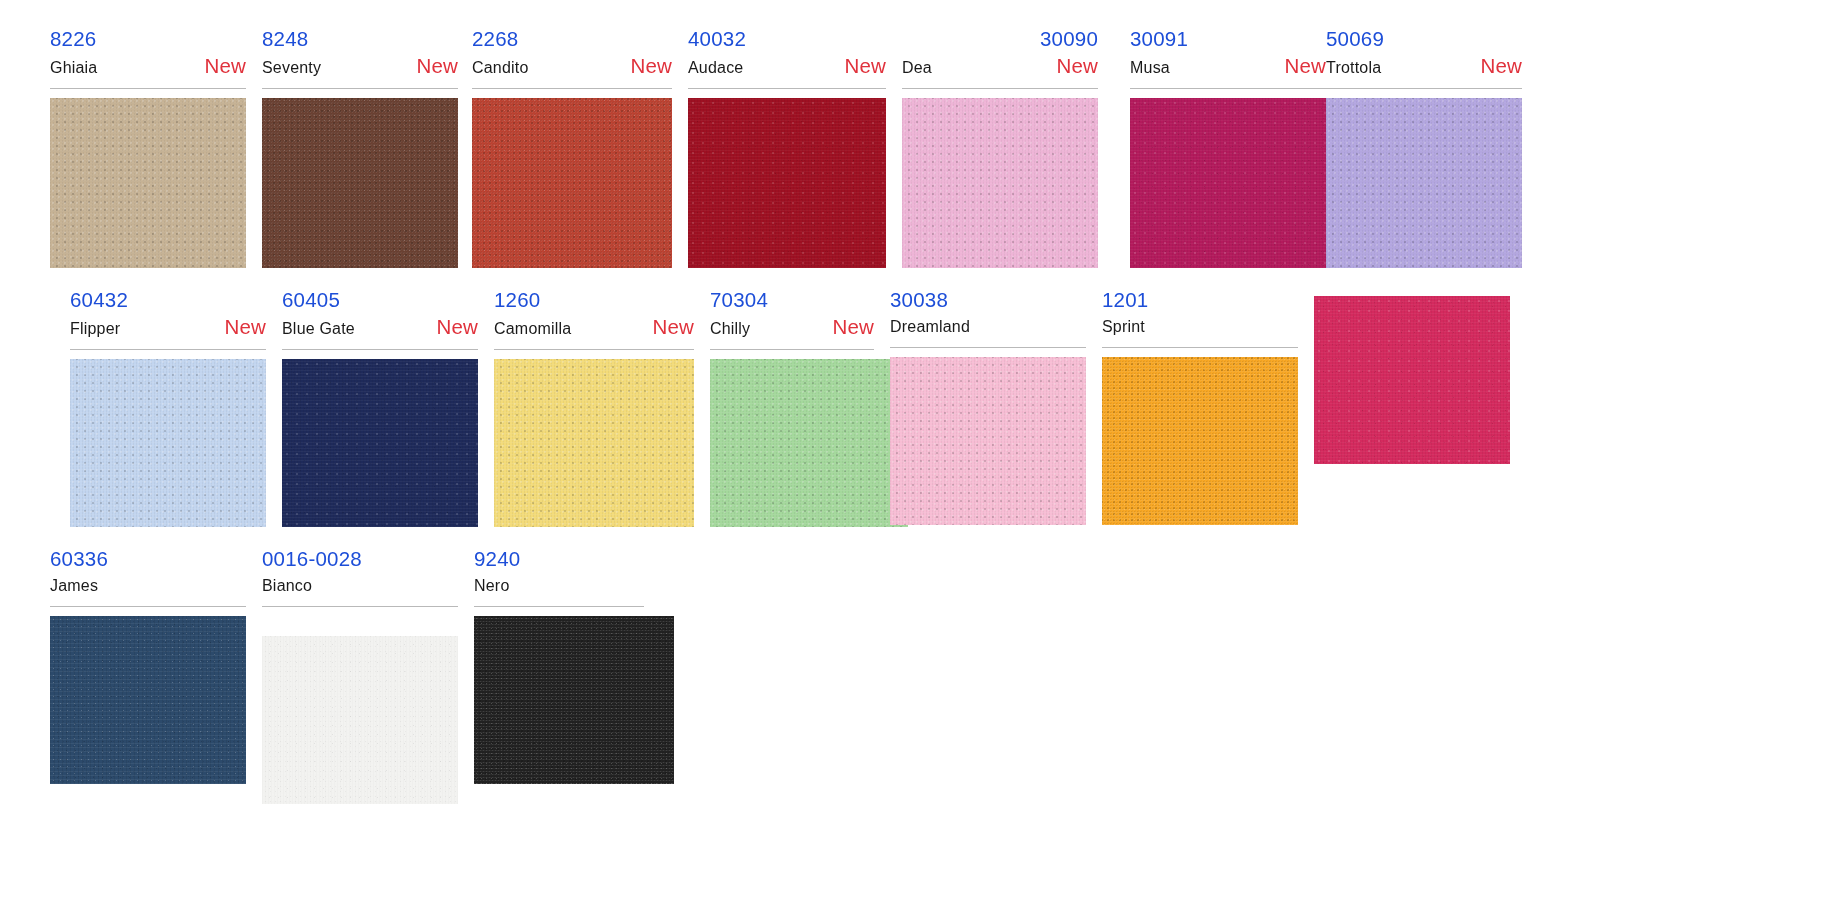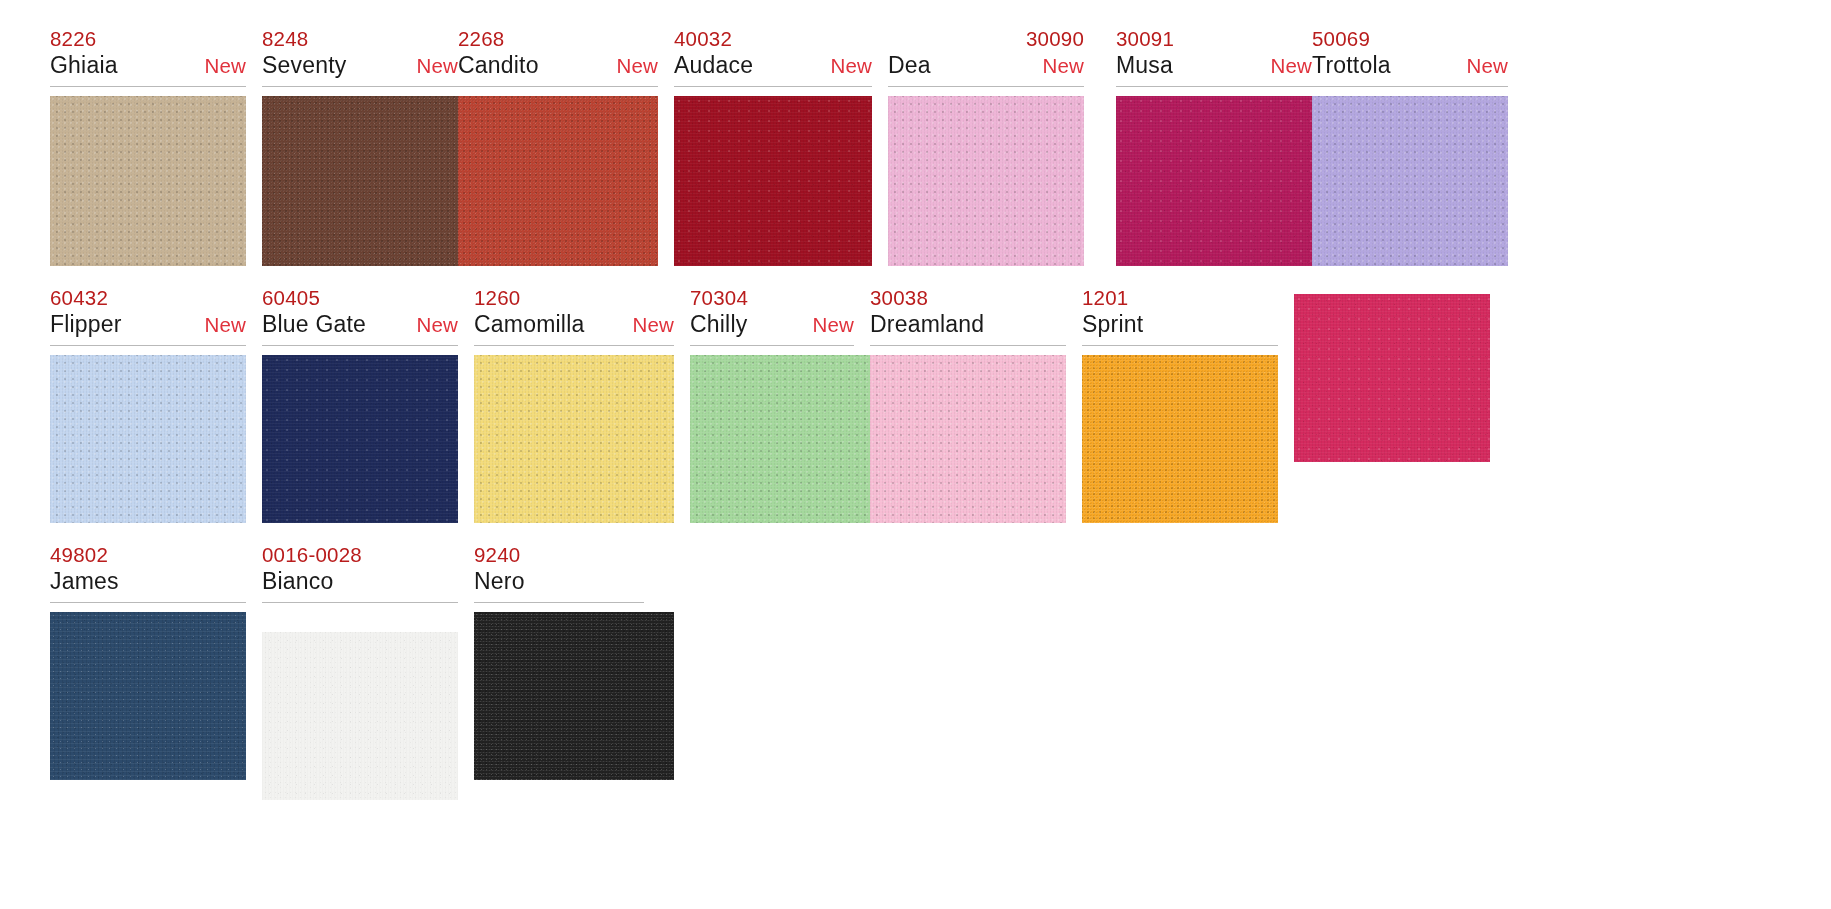--- a/index.html
+++ b/index.html
@@ -31,34 +31,34 @@
     flex: 0 0 auto;
   }
 
   .cell-label {
     padding: 0 0 0 0;
   }
 
   .label-code {
     font-size: 20.5px;
     line-height: 26px;
-    color: #b91c1c;
+    color: #1d4ed8;
     letter-spacing: 0.2px;
     white-space: nowrap;
   }
 
   .label-bottom-row {
     display: flex;
     align-items: baseline;
     justify-content: space-between;
     line-height: 27px;
   }
 
   .label-name {
-    font-size: 23px;
+    font-size: 16px;
     color: #1a1a1a;
     letter-spacing: 0.2px;
     white-space: nowrap;
   }
 
   .label-badge {
     font-size: 20.5px;
     color: #e0323c;
     letter-spacing: 0.2px;
     white-space: nowrap;
@@ -134,21 +134,21 @@
         <div class="cell-label">
           <div class="label-code">8248</div>
           <div class="label-bottom-row">
             <span class="label-name">Seventy</span>
             <span class="label-badge" style="color: rgb(224, 50, 60);">New</span>
           </div>
           <div class="label-rule" style="background: rgb(185, 185, 185);"></div>
         </div>
         <div class="swatch-chip tex-grain" title="8248 Seventy" style="width: 196px; height: 170px; background-color: rgb(107, 65, 50);"></div>
       </div>
-      <div class="swatch-cell" style="width: 200px; margin-left: 0;">
+      <div class="swatch-cell" style="width: 200px; margin-left: 14px;">
         <div class="cell-label">
           <div class="label-code">2268</div>
           <div class="label-bottom-row">
             <span class="label-name">Candito</span>
             <span class="label-badge" style="color: rgb(224, 50, 60);">New</span>
           </div>
           <div class="label-rule" style="background: rgb(185, 185, 185);"></div>
         </div>
         <div class="swatch-chip tex-grain" title="2268 Candito" style="width: 200px; height: 170px; background-color: rgb(188, 66, 49);"></div>
       </div>
@@ -188,97 +188,97 @@
       <div class="swatch-cell" style="width: 196px; margin-left: 0;">
         <div class="cell-label">
           <div class="label-code">50069</div>
           <div class="label-bottom-row">
             <span class="label-name">Trottola</span>
             <span class="label-badge" style="color: rgb(224, 50, 60);">New</span>
           </div>
           <div class="label-rule" style="background: rgb(185, 185, 185);"></div>
         </div>
         <div class="swatch-chip tex-coarse" title="50069 Trottola" style="width: 196px; height: 170px; background-color: rgb(179, 166, 224);"></div>
+      </div>
+    </div>
+    <div class="swatch-row" style="padding-left: 70px; margin-top: 19px;">
+      <div class="swatch-cell" style="width: 196px;">
+        <div class="cell-label">
+          <div class="label-code">60432</div>
+          <div class="label-bottom-row">
+            <span class="label-name">Flipper</span>
+            <span class="label-badge" style="color: rgb(224, 50, 60);">New</span>
+          </div>
+          <div class="label-rule" style="background: rgb(185, 185, 185);"></div>
+        </div>
+        <div class="swatch-chip tex-coarse" title="60432 Flipper" style="width: 196px; height: 168px; background-color: rgb(194, 213, 239);"></div>
+      </div>
+      <div class="swatch-cell" style="width: 196px; margin-left: 16px;">
+        <div class="cell-label">
+          <div class="label-code">60405</div>
+          <div class="label-bottom-row">
+            <span class="label-name">Blue Gate</span>
+            <span class="label-badge" style="color: rgb(224, 50, 60);">New</span>
+          </div>
+          <div class="label-rule" style="background: rgb(185, 185, 185);"></div>
+        </div>
+        <div class="swatch-chip tex-fine" title="60405 Blue Gate" style="width: 196px; height: 168px; background-color: rgb(30, 42, 90);"></div>
+      </div>
+      <div class="swatch-cell" style="width: 200px; margin-left: 16px;">
+        <div class="cell-label">
+          <div class="label-code">1260</div>
+          <div class="label-bottom-row">
+            <span class="label-name">Camomilla</span>
+            <span class="label-badge" style="color: rgb(224, 50, 60);">New</span>
+          </div>
+          <div class="label-rule" style="background: rgb(185, 185, 185);"></div>
+        </div>
+        <div class="swatch-chip tex-coarse" title="1260 Camomilla" style="width: 200px; height: 168px; background-color: rgb(243, 219, 121);"></div>
+      </div>
+      <div class="swatch-cell" style="width: 164px; margin-left: 16px;">
+        <div class="cell-label">
+          <div class="label-code">70304</div>
+          <div class="label-bottom-row">
+            <span class="label-name">Chilly</span>
+            <span class="label-badge" style="color: rgb(224, 50, 60);">New</span>
+          </div>
+          <div class="label-rule" style="background: rgb(185, 185, 185);"></div>
+        </div>
+        <div class="swatch-chip tex-coarse" title="70304 Chilly" style="width: 198px; height: 168px; background-color: rgb(164, 216, 156);"></div>
+      </div>
+      <div class="swatch-cell" style="width: 196px; margin-left: 16px;">
+        <div class="cell-label">
+          <div class="label-code">30038</div>
+          <div class="label-bottom-row">
+            <span class="label-name">Dreamland</span>
+            <span class="label-badge is-hidden" style="color: rgb(224, 50, 60);"></span>
+          </div>
+          <div class="label-rule" style="background: rgb(185, 185, 185);"></div>
+        </div>
+        <div class="swatch-chip tex-coarse" title="30038 Dreamland" style="width: 196px; height: 168px; background-color: rgb(247, 189, 212);"></div>
+      </div>
+      <div class="swatch-cell" style="width: 196px; margin-left: 16px;">
+        <div class="cell-label">
+          <div class="label-code">1201</div>
+          <div class="label-bottom-row">
+            <span class="label-name">Sprint</span>
+            <span class="label-badge is-hidden" style="color: rgb(224, 50, 60);"></span>
+          </div>
+          <div class="label-rule" style="background: rgb(185, 185, 185);"></div>
+        </div>
+        <div class="swatch-chip tex-grain" title="1201 Sprint" style="width: 196px; height: 168px; background-color: rgb(249, 168, 37);"></div>
+      </div>
+      <div class="swatch-cell" style="width: 196px; margin-left: 16px;">
+        <div class="swatch-chip tex-fine" title="30046 Fancy" style="width: 196px; height: 168px; background-color: rgb(212, 42, 94);"></div>
       </div>
     </div>
     <div class="swatch-row" style="padding-left: 50px; margin-top: 19px;">
       <div class="swatch-cell" style="width: 196px;">
         <div class="cell-label">
-          <div class="label-code">60432</div>
-          <div class="label-bottom-row">
-            <span class="label-name">Flipper</span>
-            <span class="label-badge" style="color: rgb(224, 50, 60);">New</span>
-          </div>
-          <div class="label-rule" style="background: rgb(185, 185, 185);"></div>
-        </div>
-        <div class="swatch-chip tex-coarse" title="60432 Flipper" style="width: 196px; height: 168px; background-color: rgb(194, 213, 239);"></div>
-      </div>
-      <div class="swatch-cell" style="width: 196px; margin-left: 16px;">
-        <div class="cell-label">
-          <div class="label-code">60405</div>
-          <div class="label-bottom-row">
-            <span class="label-name">Blue Gate</span>
-            <span class="label-badge" style="color: rgb(224, 50, 60);">New</span>
-          </div>
-          <div class="label-rule" style="background: rgb(185, 185, 185);"></div>
-        </div>
-        <div class="swatch-chip tex-fine" title="60405 Blue Gate" style="width: 196px; height: 168px; background-color: rgb(30, 42, 90);"></div>
-      </div>
-      <div class="swatch-cell" style="width: 200px; margin-left: 16px;">
-        <div class="cell-label">
-          <div class="label-code">1260</div>
-          <div class="label-bottom-row">
-            <span class="label-name">Camomilla</span>
-            <span class="label-badge" style="color: rgb(224, 50, 60);">New</span>
-          </div>
-          <div class="label-rule" style="background: rgb(185, 185, 185);"></div>
-        </div>
-        <div class="swatch-chip tex-coarse" title="1260 Camomilla" style="width: 200px; height: 168px; background-color: rgb(243, 219, 121);"></div>
-      </div>
-      <div class="swatch-cell" style="width: 164px; margin-left: 16px;">
-        <div class="cell-label">
-          <div class="label-code">70304</div>
-          <div class="label-bottom-row">
-            <span class="label-name">Chilly</span>
-            <span class="label-badge" style="color: rgb(224, 50, 60);">New</span>
-          </div>
-          <div class="label-rule" style="background: rgb(185, 185, 185);"></div>
-        </div>
-        <div class="swatch-chip tex-coarse" title="70304 Chilly" style="width: 198px; height: 168px; background-color: rgb(164, 216, 156);"></div>
-      </div>
-      <div class="swatch-cell" style="width: 196px; margin-left: 16px;">
-        <div class="cell-label">
-          <div class="label-code">30038</div>
-          <div class="label-bottom-row">
-            <span class="label-name">Dreamland</span>
-            <span class="label-badge is-hidden" style="color: rgb(224, 50, 60);"></span>
-          </div>
-          <div class="label-rule" style="background: rgb(185, 185, 185);"></div>
-        </div>
-        <div class="swatch-chip tex-coarse" title="30038 Dreamland" style="width: 196px; height: 168px; background-color: rgb(247, 189, 212);"></div>
-      </div>
-      <div class="swatch-cell" style="width: 196px; margin-left: 16px;">
-        <div class="cell-label">
-          <div class="label-code">1201</div>
-          <div class="label-bottom-row">
-            <span class="label-name">Sprint</span>
-            <span class="label-badge is-hidden" style="color: rgb(224, 50, 60);"></span>
-          </div>
-          <div class="label-rule" style="background: rgb(185, 185, 185);"></div>
-        </div>
-        <div class="swatch-chip tex-grain" title="1201 Sprint" style="width: 196px; height: 168px; background-color: rgb(249, 168, 37);"></div>
-      </div>
-      <div class="swatch-cell" style="width: 196px; margin-left: 16px;">
-        <div class="swatch-chip tex-fine" title="30046 Fancy" style="width: 196px; height: 168px; background-color: rgb(212, 42, 94);"></div>
-      </div>
-    </div>
-    <div class="swatch-row" style="padding-left: 50px; margin-top: 19px;">
-      <div class="swatch-cell" style="width: 196px;">
-        <div class="cell-label">
-          <div class="label-code">49802</div>
+          <div class="label-code">60336</div>
           <div class="label-bottom-row">
             <span class="label-name">James</span>
             <span class="label-badge is-hidden" style="color: rgb(224, 50, 60);"></span>
           </div>
           <div class="label-rule" style="background: rgb(185, 185, 185);"></div>
         </div>
         <div class="swatch-chip tex-weave" title="60336 James" style="width: 196px; height: 168px; background-color: rgb(44, 74, 107);"></div>
       </div>
       <div class="swatch-cell" style="width: 196px; margin-left: 16px; gap: 20px;">
         <div class="cell-label">

